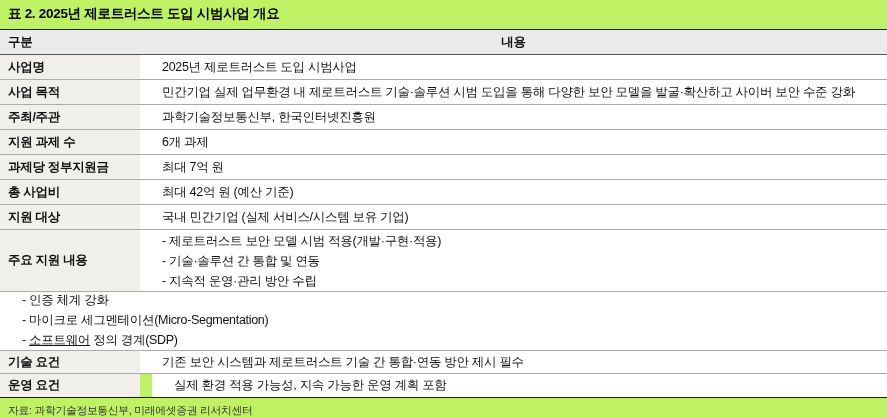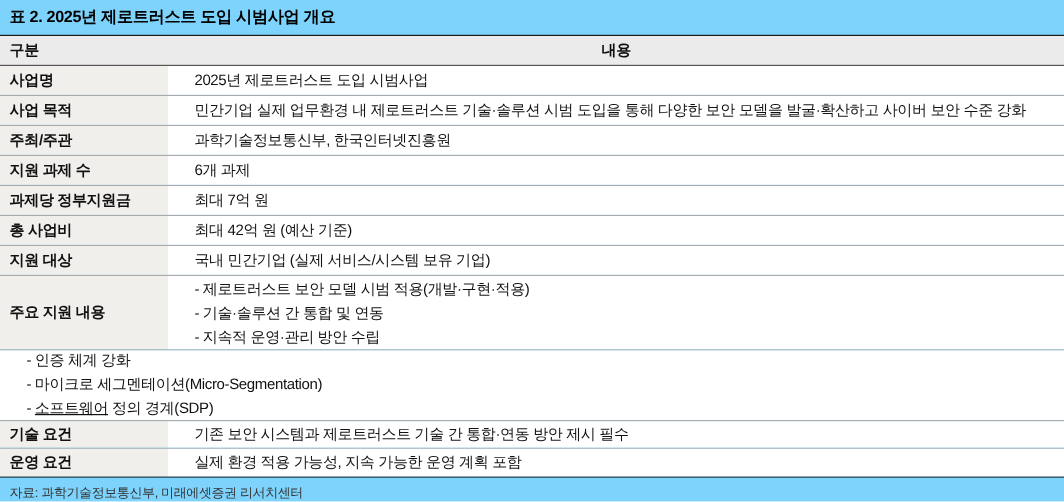--- a/index.html
+++ b/index.html
@@ -5,21 +5,21 @@
   * { margin: 0; padding: 0; box-sizing: border-box; }
   html, body {
     background: #ffffff;
     font-family: "Liberation Sans", "DejaVu Sans", sans-serif;
     color: #111111;
   }
   .page {
     position: relative;
     width: 887px;
     height: 418px;
-    background: #7dd3fc;
+    background: #bef264;
     overflow: hidden;
   }
   .title {
     padding: 5px 0 0 8px;
     font-size: 13.5px;
     font-weight: bold;
     letter-spacing: -0.3px;
     color: #000000;
   }
   .table {
@@ -28,21 +28,21 @@
     border-bottom: 1.5px solid #1a1a1a;
     width: 887px;
   }
   .row {
     display: flex;
     align-items: stretch;
     border-bottom: 1px solid #ababab;
     font-size: 12.5px;
     letter-spacing: -0.3px;
   }
-  .row:last-child { border-bottom: none; }
+  .row:last-child { border-bottom: none; gap: 12px; }
   .row.header {
     background: #ebebeb;
     border-bottom: 1px solid #555555;
     height: 25px;
   }
   .cell.label {
     width: 140px;
     min-width: 140px;
     background: #f1efeb;
     font-weight: bold;

